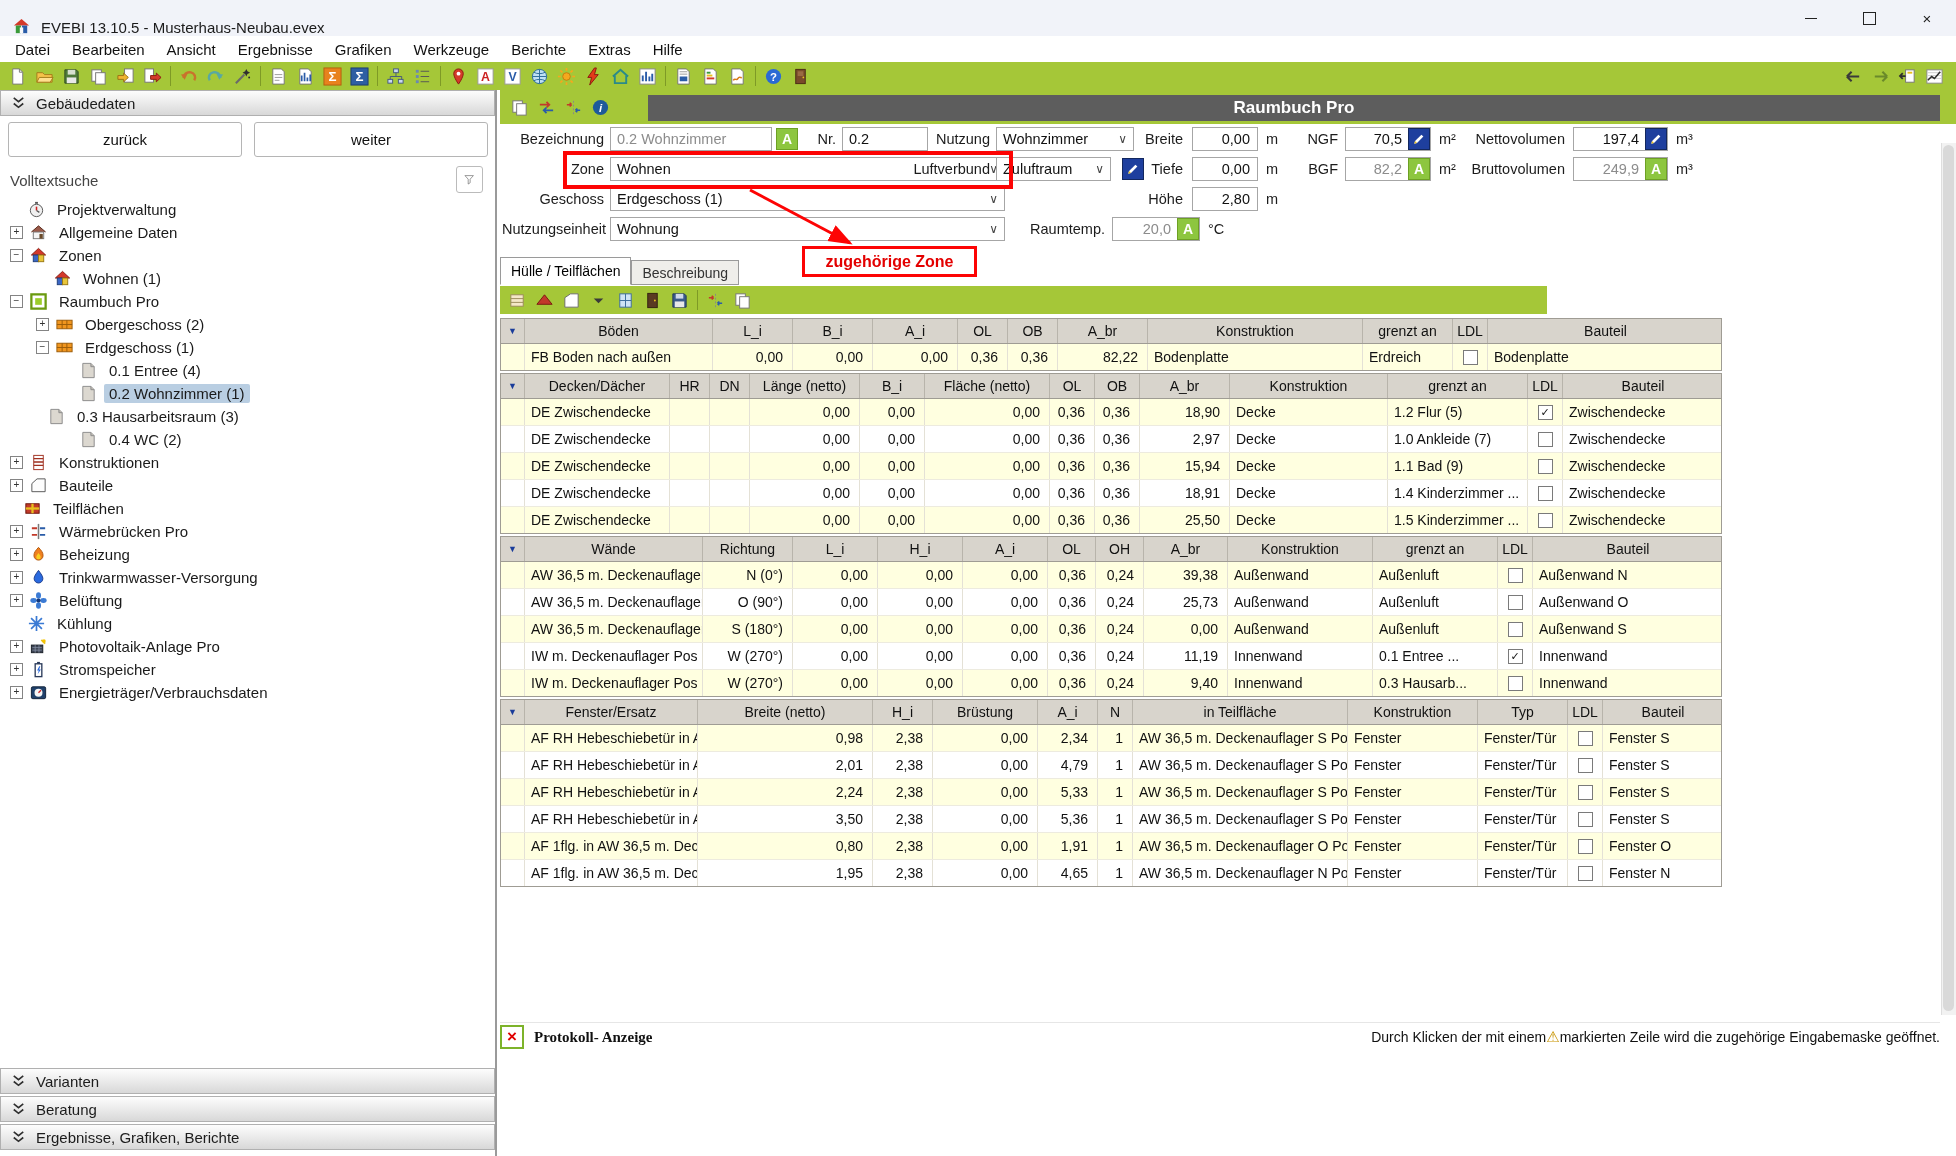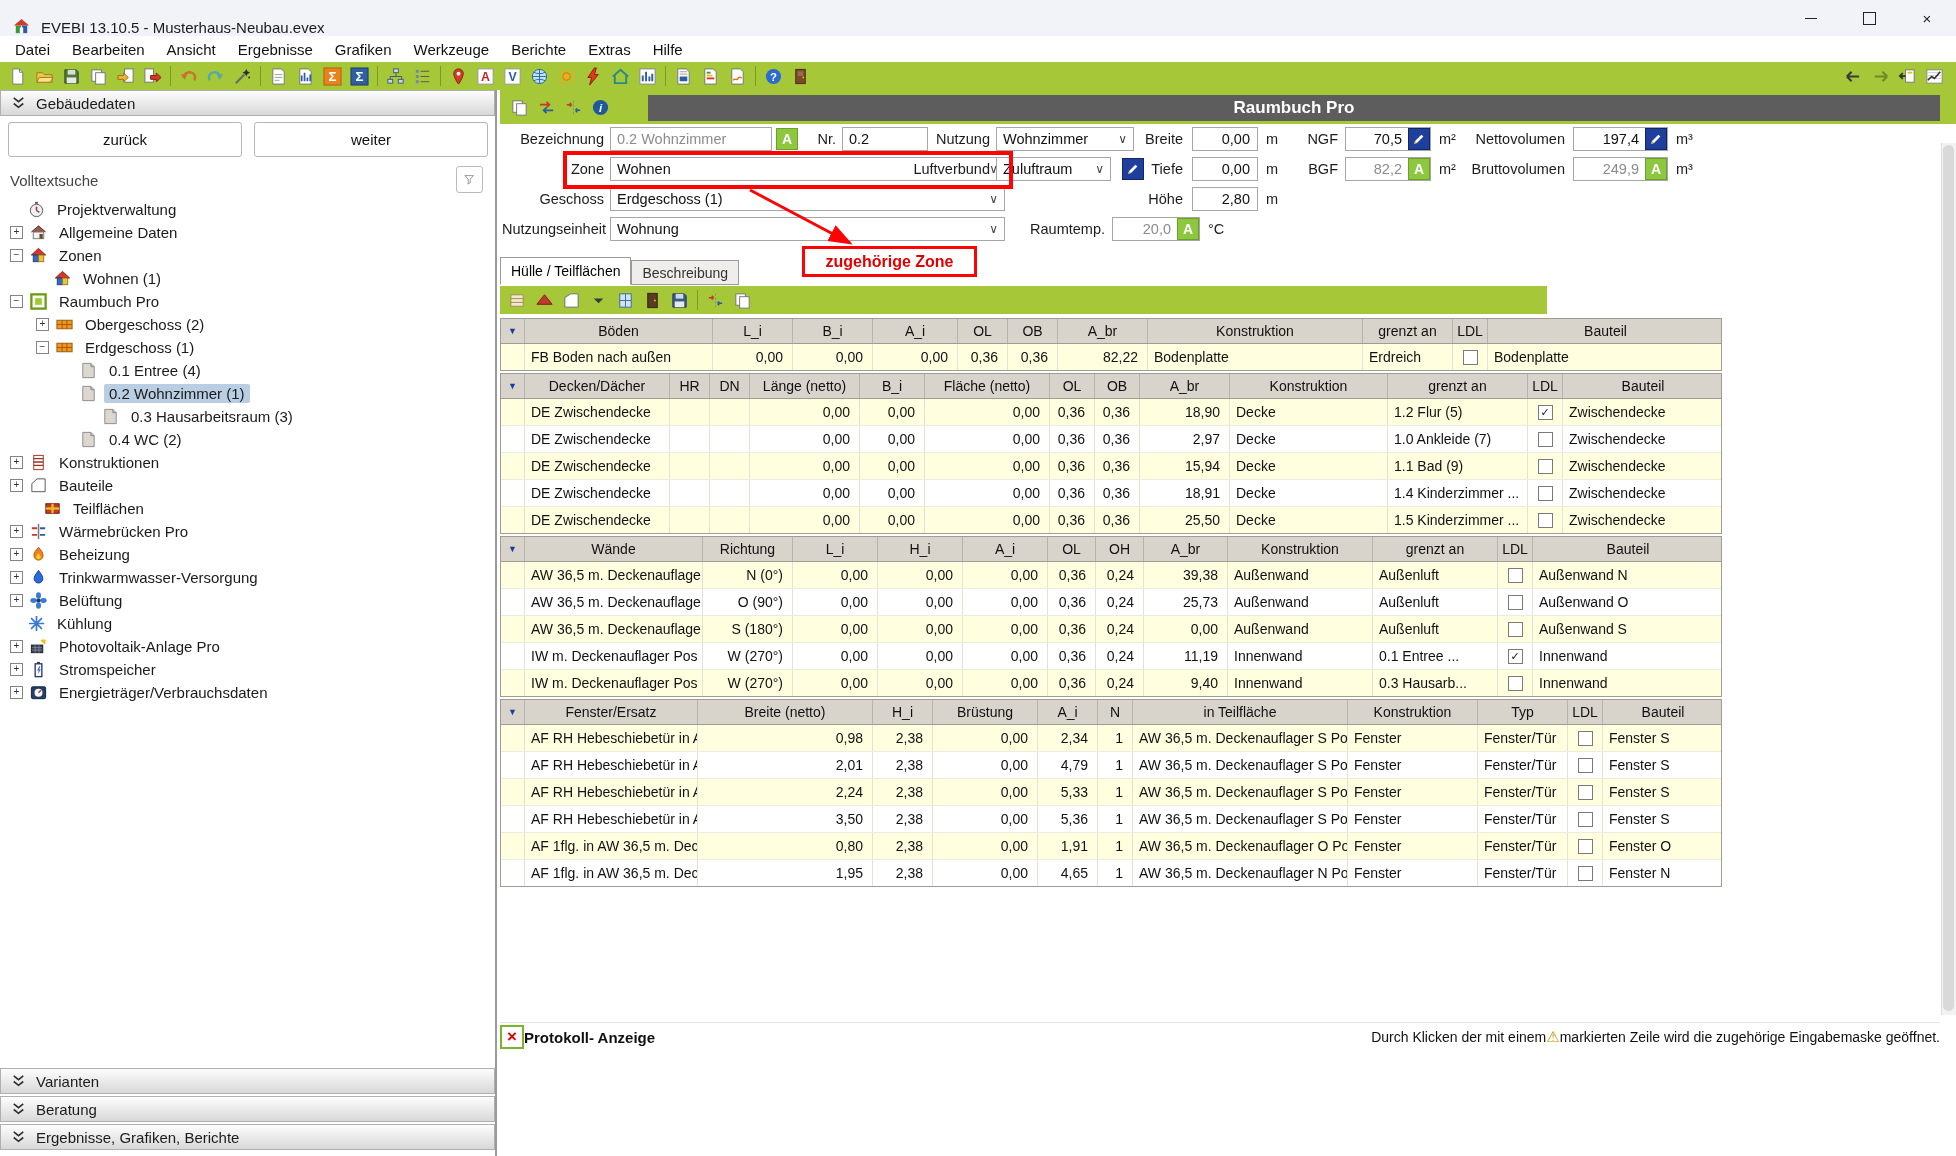--- a/index.html
+++ b/index.html
@@ -107,21 +107,21 @@
   .cell.t-c{justify-content:center;padding:0;}
   .cb{width:13px;height:13px;border:1px solid #7a7a7a;background:#fff;font-size:11px;
     line-height:12px;text-align:center;color:#111;}
   
   #protokoll{position:absolute;left:0;top:932px;right:16px;height:28px;display:flex;
     align-items:center;border-top:1px solid #e6e6e6;}
   .prot-icon{width:24px;height:24px;background:#7db32a;display:flex;align-items:center;
     justify-content:center;}
   .prot-icon b{width:20px;height:20px;background:#fff;color:#e00000;font-size:17px;line-height:20px;
     text-align:center;font-weight:bold;}
-  .prot-label{font-weight:bold;font-size:15px;color:#111;}
+  .prot-label{font-weight:bold;font-size:15px;margin-left:10px;color:#111;font-family:Liberation Serif, serif;}
   .prot-hint{margin-left:auto;font-size:14px;color:#111;display:flex;align-items:center;}
   .warn{color:#c89400;font-size:15px;}
   
   #vscroll{position:absolute;right:0;top:53px;width:14px;height:872px;background:#f2f2f2;
     border-left:1px solid #dedede;}
   #vscroll .thumb{position:absolute;left:1px;top:2px;width:11px;height:866px;background:#d9d9d9;
     border-radius:6px;}
 </style>
 </head>
 <body>
@@ -547,21 +547,21 @@
         <div class="tree-row" style="padding-left:62px">
           <span class="exp-sp"></span>
           <span class="icon">
             <svg viewBox="0 0 20 20" width="19" height="19">
               <path d="M4 2.5h8.5l3.5 3.5v11.5H4z" fill="#dcd8d0" stroke="#8a8a8a"></path>
               <path d="M12.5 2.5V6H16" fill="#c0bcb4" stroke="#8a8a8a"></path>
             </svg>
           </span>
           <span class="tree-label sel">0.2 Wohnzimmer (1)</span>
         </div>
-        <div class="tree-row" style="padding-left:84px">
+        <div class="tree-row" style="padding-left:30px">
           <span class="exp-sp"></span>
           <span class="icon">
             <svg viewBox="0 0 20 20" width="19" height="19">
               <path d="M4 2.5h8.5l3.5 3.5v11.5H4z" fill="#dcd8d0" stroke="#8a8a8a"></path>
               <path d="M12.5 2.5V6H16" fill="#c0bcb4" stroke="#8a8a8a"></path>
             </svg>
           </span>
           <span class="tree-label">0.3 Hausarbeitsraum (3)</span>
         </div>
         <div class="tree-row" style="padding-left:62px">
@@ -586,21 +586,21 @@
         </div>
         <div class="tree-row" style="padding-left:10px">
           <span class="exp">+</span>
           <span class="icon">
             <svg viewBox="0 0 20 20" width="19" height="19">
               <path d="M3 16.5V8l5.5-5H17v13.5z" fill="#fdfdfd" stroke="#555"></path>
             </svg>
           </span>
           <span class="tree-label">Bauteile</span>
         </div>
-        <div class="tree-row" style="padding-left:26px">
+        <div class="tree-row" style="padding-left:6px">
           <span class="exp-sp"></span>
           <span class="icon">
             <svg viewBox="0 0 20 20" width="19" height="19">
               <rect x="3" y="5" width="14" height="10" fill="#c23a2a" stroke="#6a1208"></rect>
               <path d="M10 5v10" stroke="#e8c020" stroke-width="2.4"></path>
               <path d="M3 10h14" stroke="#e8c020" stroke-width="2.4"></path>
             </svg>
           </span>
           <span class="tree-label">Teilflächen</span>
         </div>

